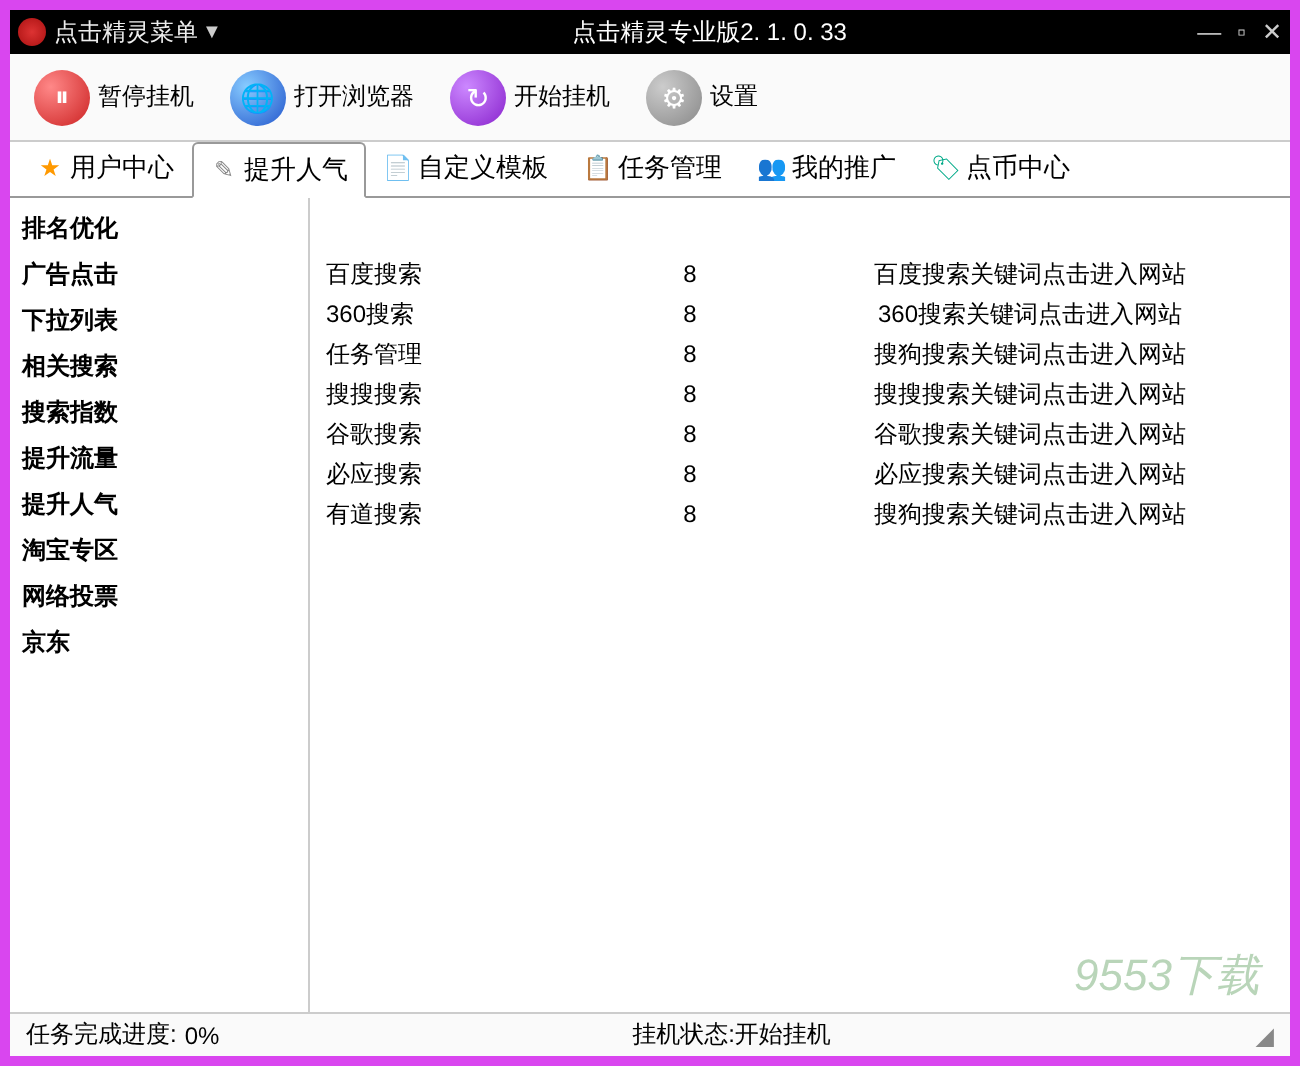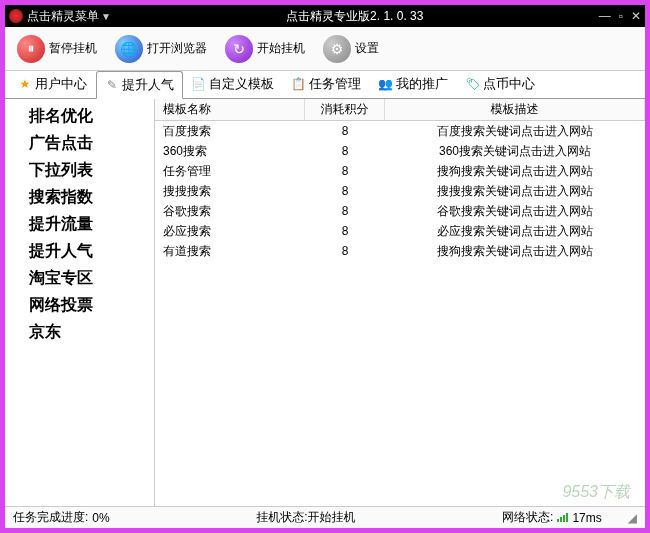--- a/index.html
+++ b/index.html
@@ -24,37 +24,37 @@
 .tab.active { border: 1px solid #999; border-bottom: 1px solid #fff; background: #fff; margin-bottom: -1px; border-radius: 3px 3px 0 0; }
 .tab-icon { width: 14px; height: 14px; display: inline-flex; align-items: center; justify-content: center; font-size: 12px; }
 .tab-icon.star { color: #f90; }
 .tab-icon.wand { color: #888; }
 .tab-icon.doc { color: #5a5; }
 .tab-icon.task { color: #c33; }
 .tab-icon.promo { color: #d5d; }
 .tab-icon.coin { color: #0a8; }
 .content { flex: 1; display: flex; overflow: hidden; }
 .sidebar { width: 150px; border-right: 1px solid #ccc; background: #fff; padding: 4px 0; overflow-y: auto; }
-.sidebar .side-item { padding: 3px 24px; cursor: pointer; font-weight: bold; font-size: 16px; }
+.sidebar .side-item { padding: 3px 6px; cursor: pointer; font-weight: bold; font-size: 12px; }
 .main { flex: 1; display: flex; flex-direction: column; }
 .table-header { display: flex; border-bottom: 1px solid #ccc; background: #fafafa; height: 22px; align-items: center; }
 .th { padding: 2px 8px; border-right: 1px solid #ddd; font-size: 12px; }
 .th.name { width: 150px; }
 .th.cost { width: 80px; text-align: center; }
 .th.desc { flex: 1; text-align: center; }
-.table-body { flex: 1; overflow-y: auto; }
+.table-body { flex: 1; overflow-y: auto; margin-top: 28px; }
 .tr { display: flex; height: 20px; align-items: center; }
 .td { padding: 2px 8px; font-size: 12px; }
 .td.name { width: 150px; }
 .td.cost { width: 80px; text-align: center; }
 .td.desc { flex: 1; text-align: center; }
-.statusbar { height: 22px; border-top: 1px solid #ccc; background: #fafafa; display: flex; align-items: center; padding: 0 8px; font-size: 12px; gap: 20px; }
+.statusbar { height: 22px; border-top: 1px solid #ccc; background: #fafafa; display: flex; align-items: center; padding: 0 8px; font-size: 12px; }
 .statusbar .sb-item { display: flex; align-items: center; gap: 4px; }
 .statusbar .sb-spacer { flex: 1; }
-.watermark { position: absolute; right: 20px; bottom: 30px; font-size: 16px; color: rgba(80,150,80,0.4); font-style: italic; pointer-events: none; text-align: center; }
+.watermark { position: absolute; right: 20px; bottom: 30px; font-size: 22px; color: rgba(80,150,80,0.4); font-style: italic; pointer-events: none; text-align: center; }
 .signal-icon { display: inline-flex; align-items: flex-end; gap: 1px; }
 .signal-icon span { width: 2px; background: #3a3; display: inline-block; }
 .signal-icon span:nth-child(1){height:3px}.signal-icon span:nth-child(2){height:5px}.signal-icon span:nth-child(3){height:7px}.signal-icon span:nth-child(4){height:9px}
 .resize-grip { color: #888; font-size: 12px; margin-left: 6px; }
 </style>
 </head>
 <body>
 
 <div class="window">
 
@@ -114,33 +114,29 @@
         <span class="tab-icon coin">🏷</span>
         <span>点币中心</span>
       </div>
     </div>
 
   <div class="content">
     <div class="sidebar" id="sidebar">
         <div class="side-item">排名优化</div>
         <div class="side-item">广告点击</div>
         <div class="side-item">下拉列表</div>
+        <div class="side-item">相关搜索</div>
         <div class="side-item">搜索指数</div>
         <div class="side-item">提升流量</div>
         <div class="side-item">提升人气</div>
         <div class="side-item">淘宝专区</div>
         <div class="side-item">网络投票</div>
         <div class="side-item">京东</div>
       </div>
     <div class="main">
-      <div class="table-header">
-        <div class="th name">模板名称</div>
-        <div class="th cost">消耗积分</div>
-        <div class="th desc">模板描述</div>
-      </div>
       <div class="table-body" id="table-body">
           <div class="tr">
             <div class="td name">百度搜索</div>
             <div class="td cost">8</div>
             <div class="td desc">百度搜索关键词点击进入网站</div>
           </div>
           <div class="tr">
             <div class="td name">360搜索</div>
             <div class="td cost">8</div>
             <div class="td desc">360搜索关键词点击进入网站</div>
@@ -177,27 +173,17 @@
   <div class="statusbar">
     <div class="sb-item">
       <span>任务完成进度:</span>
       <span>0%</span>
     </div>
     <div class="sb-spacer"></div>
     <div class="sb-item">
       <span>挂机状态:开始挂机</span>
     </div>
     <div class="sb-spacer"></div>
-    <div class="sb-item">
-      <span>网络状态:</span>
-      <span class="signal-icon">
-          <span></span>
-          <span></span>
-          <span></span>
-          <span></span>
-        </span>
-      <span>17ms</span>
-    </div>
     <span class="resize-grip">◢</span>
   </div>
 
   <div class="watermark">9553下载</div>
 </div>
 
 </body></html>

